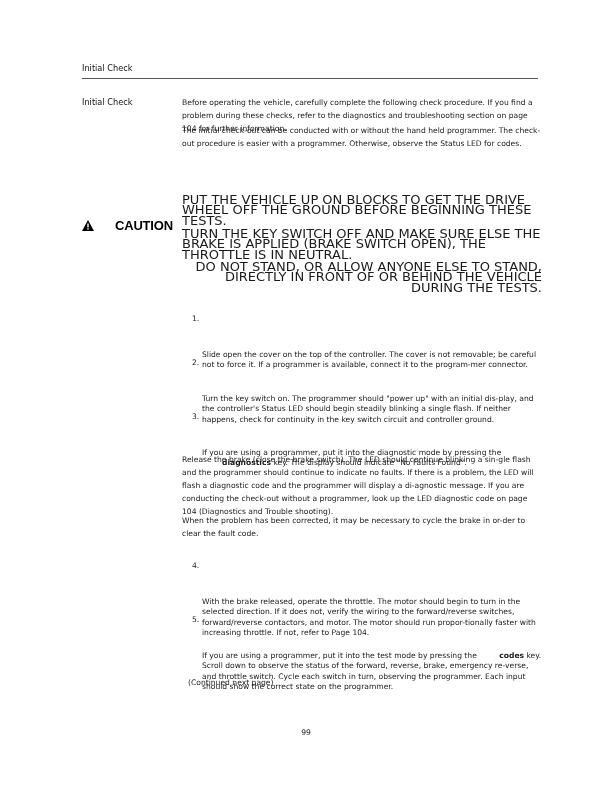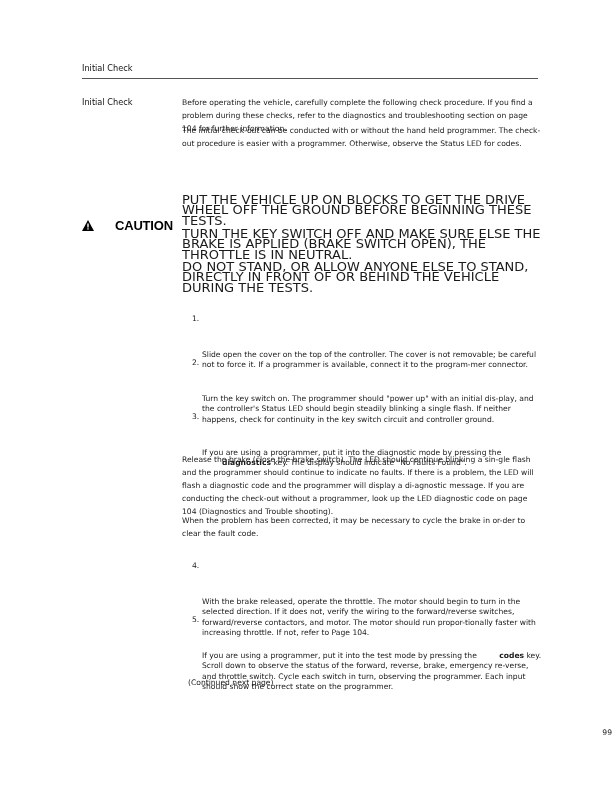--- a/index.html
+++ b/index.html
@@ -29,21 +29,21 @@
     .block {
       position: absolute; left: 182px; width: 360px;
       font-size: 7.6px; line-height: 13px; color: #1a1a1a;
     }
     .caps { font-size: 13px; line-height: 10.4px; }
     .item { position: absolute; left: 192px; width: 352px; font-size: 7.6px; line-height: 10.4px; }
     .item .num { position: absolute; left: 0; top: 0; }
     .item .txt { padding-left: 10px; display: block; margin-top: 36px; }
     .bold { font-weight: bold; padding-left: 20px; }
     .continued { position: absolute; left: 188px; top: 678px; font-size: 7.6px; }
-    .page-num { position: absolute; left: 0; width: 612px; text-align: right; top: 728px; font-size: 7.6px; }
+    .page-num { position: absolute; left: 0; width: 612px; text-align: center; top: 728px; font-size: 7.6px; }
   </style>
 </head>
 <body>
 
 <div>
   <div class="header-title">Initial Check</div>
   <div class="header-rule"></div>
 </div>
 
 <div class="side-label" style="top:97px;">Initial Check</div>
@@ -55,21 +55,21 @@
   <svg viewBox="0 0 12 11">
     <polygon points="6,0 12,11 0,11" fill="#000"></polygon>
     <rect x="5.3" y="3.5" width="1.4" height="4" fill="#fff"></rect>
     <rect x="5.3" y="8.3" width="1.4" height="1.3" fill="#fff"></rect>
   </svg>
   <span>CAUTION</span>
 </div>
 
 <div class="block caps" style="top:195px;">PUT THE VEHICLE UP ON BLOCKS TO GET THE DRIVE WHEEL OFF THE GROUND BEFORE BEGINNING THESE TESTS.</div>
 <div class="block caps" style="top:229px;">TURN THE KEY SWITCH OFF AND MAKE SURE ELSE THE BRAKE IS APPLIED (BRAKE SWITCH OPEN), THE THROTTLE IS IN NEUTRAL.</div>
-<div class="block caps" style="top:262px;">DO NOT STAND, OR ALLOW ANYONE ELSE TO STAND, DIRECTLY IN FRONT OF OR BEHIND THE VEHICLE DURING THE TESTS.</div>
+<div class="block caps" style="top:262px;text-align:right;">DO NOT STAND, OR ALLOW ANYONE ELSE TO STAND, DIRECTLY IN FRONT OF OR BEHIND THE VEHICLE DURING THE TESTS.</div>
 
 <div class="item" style="top:314px;">
   <span class="num">1.</span>
   <span class="txt">Slide open the cover on the top of the controller. The cover is not removable; be careful not to force it. If a programmer is available, connect it to the program-mer connector.</span>
 </div>
 
 <div class="item" style="top:358px;">
   <span class="num">2.</span>
   <span class="txt">Turn the key switch on. The programmer should "power up" with an initial dis-play, and the controller's Status LED should begin steadily blinking a single flash. If neither happens, check for continuity in the key switch circuit and controller ground.</span>
 </div>

